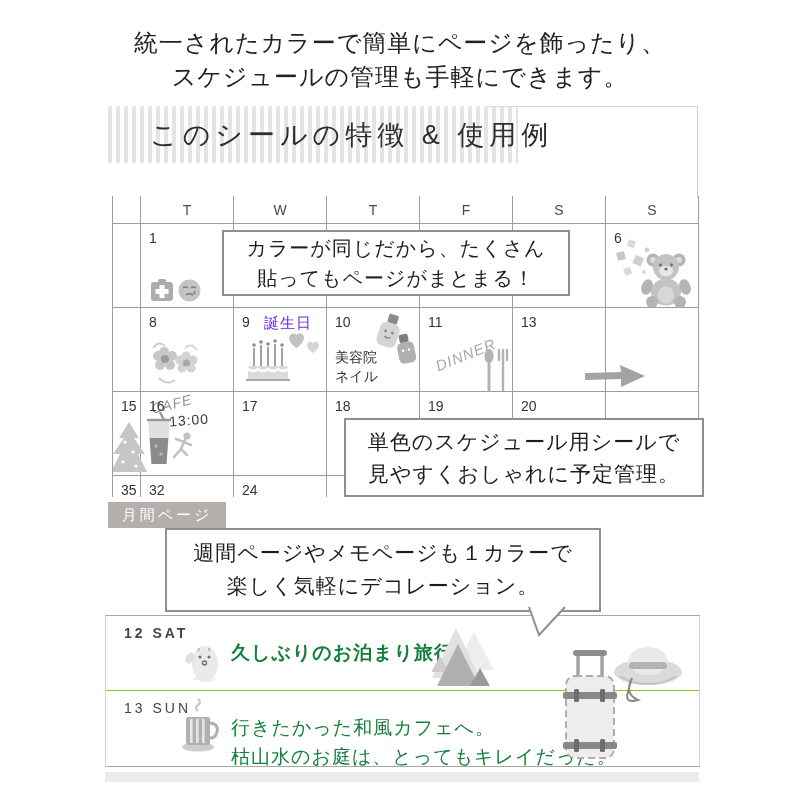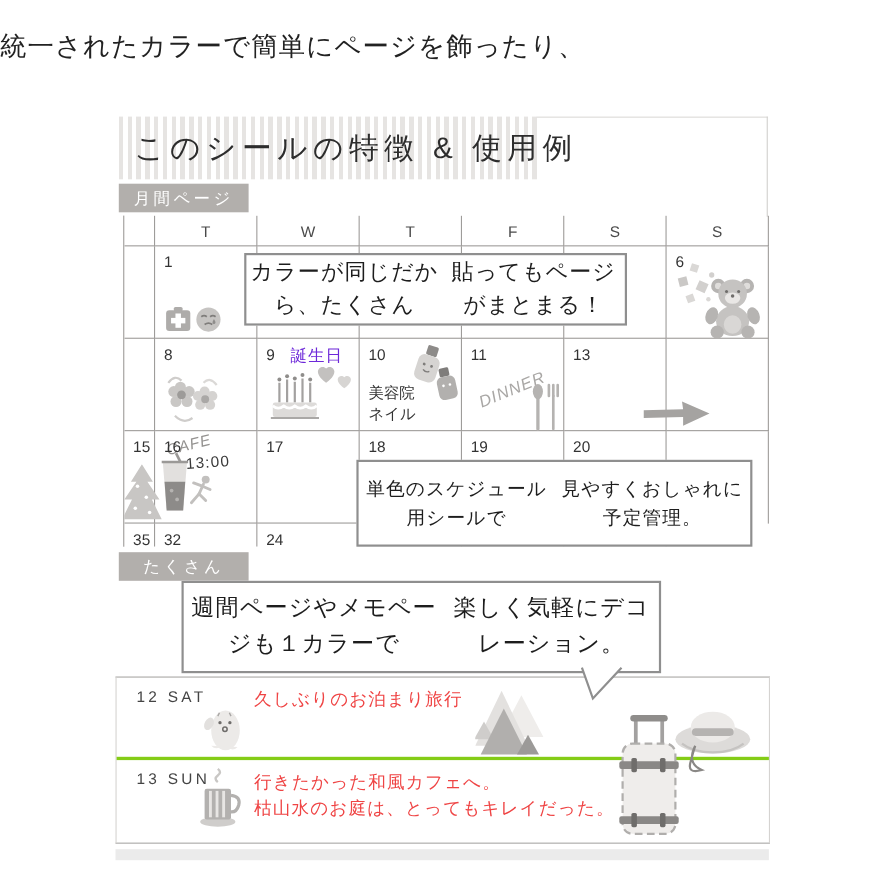--- a/index.html
+++ b/index.html
@@ -1,26 +1,26 @@
 <!DOCTYPE html>
 <html><head>
 <meta charset="utf-8">
 <style>
   html,body{margin:0;padding:0;background:#ffffff;}
   .page{position:relative;width:800px;height:800px;background:#ffffff;overflow:hidden;
         font-family:"Liberation Sans","DejaVu Sans",sans-serif;color:#2e2e2e;}
 
   
-  .intro{position:absolute;top:26px;left:0;width:800px;
+  .intro{position:absolute;top:26px;left:0;width:800px;text-align:center;
          font-size:24px;line-height:1.42;color:#222;letter-spacing:1px;}
 
   
   .title-band{position:absolute;left:108px;top:106px;width:382px;height:57px;
       background:repeating-linear-gradient(to right,#e6e4e2 0px,#e6e4e2 4px,#ffffff 4px,#ffffff 8px);
-      display:flex;align-items:center;}
+      display:flex;align-items:center;padding-left:28px;}
   .title-text{font-size:27px;letter-spacing:5px;color:#2d2d2d;padding-left:14px;white-space:nowrap;}
   .edge-top{position:absolute;left:488px;top:106px;width:210px;height:1px;background:#dcdad8;}
   .edge-right{position:absolute;left:697px;top:106px;width:1px;height:91px;background:#d2d0ce;}
 
   
   .badge{position:absolute;width:118px;height:26px;background:#b2afac;color:#ffffff;
          font-size:15px;letter-spacing:3px;display:flex;align-items:center;justify-content:center;}
   .badge-month{left:108px;top:167px;}
   .badge-week{left:108px;top:502px;}
 
@@ -32,54 +32,54 @@
   .bb{border-bottom:1px solid #9e9c9a;}
   .h{display:flex;align-items:center;justify-content:center;font-size:14px;color:#4a4a4a;}
   .dnum{position:absolute;top:6px;left:8px;font-size:14px;color:#333;}
   .dlabel{position:absolute;top:6px;left:30px;font-size:15px;color:#6d28d9;letter-spacing:1px;white-space:nowrap;}
   .dlines{position:absolute;top:40px;left:8px;font-size:14px;color:#333;line-height:1.35;}
   .hw{position:absolute;font-size:14px;color:#8f8d8b;letter-spacing:1px;font-style:italic;white-space:nowrap;}
   .ic{position:absolute;}
 
   
   .callout{position:absolute;background:#ffffff;border:2px solid #8f8f8f;z-index:6;
-           display:flex;flex-direction:row;align-items:center;justify-content:center;
+           display:flex;flex-direction:column;align-items:center;justify-content:center;
            text-align:center;color:#1d1d1d;}
   .callout1{left:222px;top:230px;width:344px;height:62px;font-size:20px;line-height:1.5;letter-spacing:1px;}
-  .callout2{left:324px;top:418px;width:356px;height:75px;font-size:17px;line-height:1.5;letter-spacing:1px;}
+  .callout2{left:344px;top:418px;width:356px;height:75px;font-size:21px;line-height:1.5;letter-spacing:1px;}
   .callout3{left:165px;top:528px;width:432px;height:80px;font-size:21px;line-height:1.55;letter-spacing:1px;}
   .tail{position:absolute;left:523px;top:606px;z-index:7;}
 
   
   .weekly{position:absolute;left:105px;top:615px;width:593px;height:150px;
           border-top:1px solid #a9a7a5;border-bottom:1px solid #a9a7a5;
           border-left:1px solid #d5d3d1;border-right:1px solid #d5d3d1;box-sizing:content-box;}
   .wrow{position:relative;height:75px;box-sizing:border-box;}
-  .wrow-sat{border-bottom:3px solid #84cc16;}
+  .wrow-sat{border-bottom:1px solid #84cc16;font-weight:bold;}
   .wday{position:absolute;left:18px;top:9px;font-size:14px;letter-spacing:3px;color:#444;}
-  .wtext{position:absolute;left:125px;top:9px;font-size:16px;line-height:1.5;color:#ef4444;letter-spacing:1px;white-space:nowrap;}
+  .wtext{position:absolute;left:125px;top:23px;font-size:19px;line-height:1.5;color:#15803d;letter-spacing:1px;white-space:nowrap;}
   .bottom-strip{position:absolute;left:105px;top:772px;width:594px;height:10px;background:#ebebeb;}
   .ovl{position:absolute;z-index:3;}
 </style>
 </head>
 <body>
 
 <div class="page">
 
   <div class="intro">
     <div>統一されたカラーで簡単にページを飾ったり、</div>
+    <div>スケジュールの管理も手軽にできます。</div>
   </div>
 
   <div class="title-band">
     <span class="title-text">このシールの特徴 &amp; 使用例</span>
   </div>
   <div class="edge-top"></div>
   <div class="edge-right"></div>
 
-  <div class="badge badge-month">月間ページ</div>
 
   <div class="calendar">
 
     <div class="c bb h"></div>
     <div class="c bb h">T</div>
     <div class="c bb h">W</div>
     <div class="c bb h">T</div>
     <div class="c bb h">F</div>
     <div class="c bb h">S</div>
     <div class="c bb h">S</div>
@@ -296,21 +296,21 @@
   <div class="callout callout1">
     <div>カラーが同じだから、たくさん</div>
     <div>貼ってもページがまとまる！</div>
   </div>
 
   <div class="callout callout2">
     <div>単色のスケジュール用シールで</div>
     <div>見やすくおしゃれに予定管理。</div>
   </div>
 
-  <div class="badge badge-week">たくさん</div>
+  <div class="badge badge-week">月間ページ</div>
 
   <div class="callout callout3">
     <div>週間ページやメモページも１カラーで</div>
     <div>楽しく気軽にデコレーション。</div>
   </div>
   <svg class="tail" width="52" height="32" viewBox="0 0 52 32">
     <path d="M6,1 L16,29 L42,1" fill="#ffffff" stroke="#8f8f8f" stroke-width="2"></path>
   </svg>
 
   <div class="weekly">

